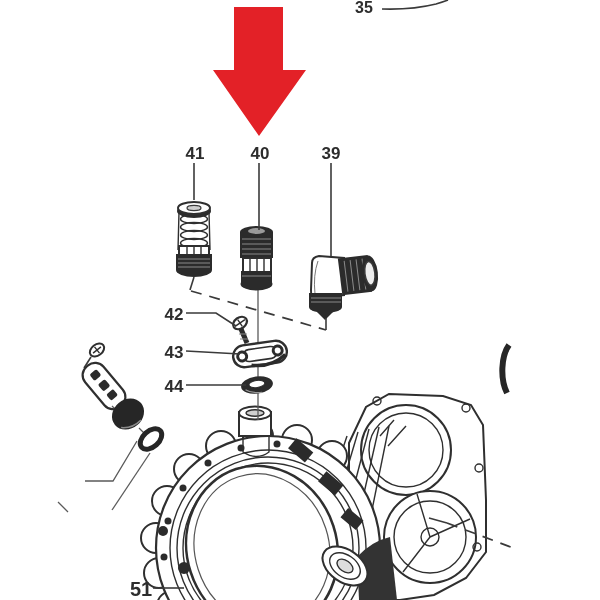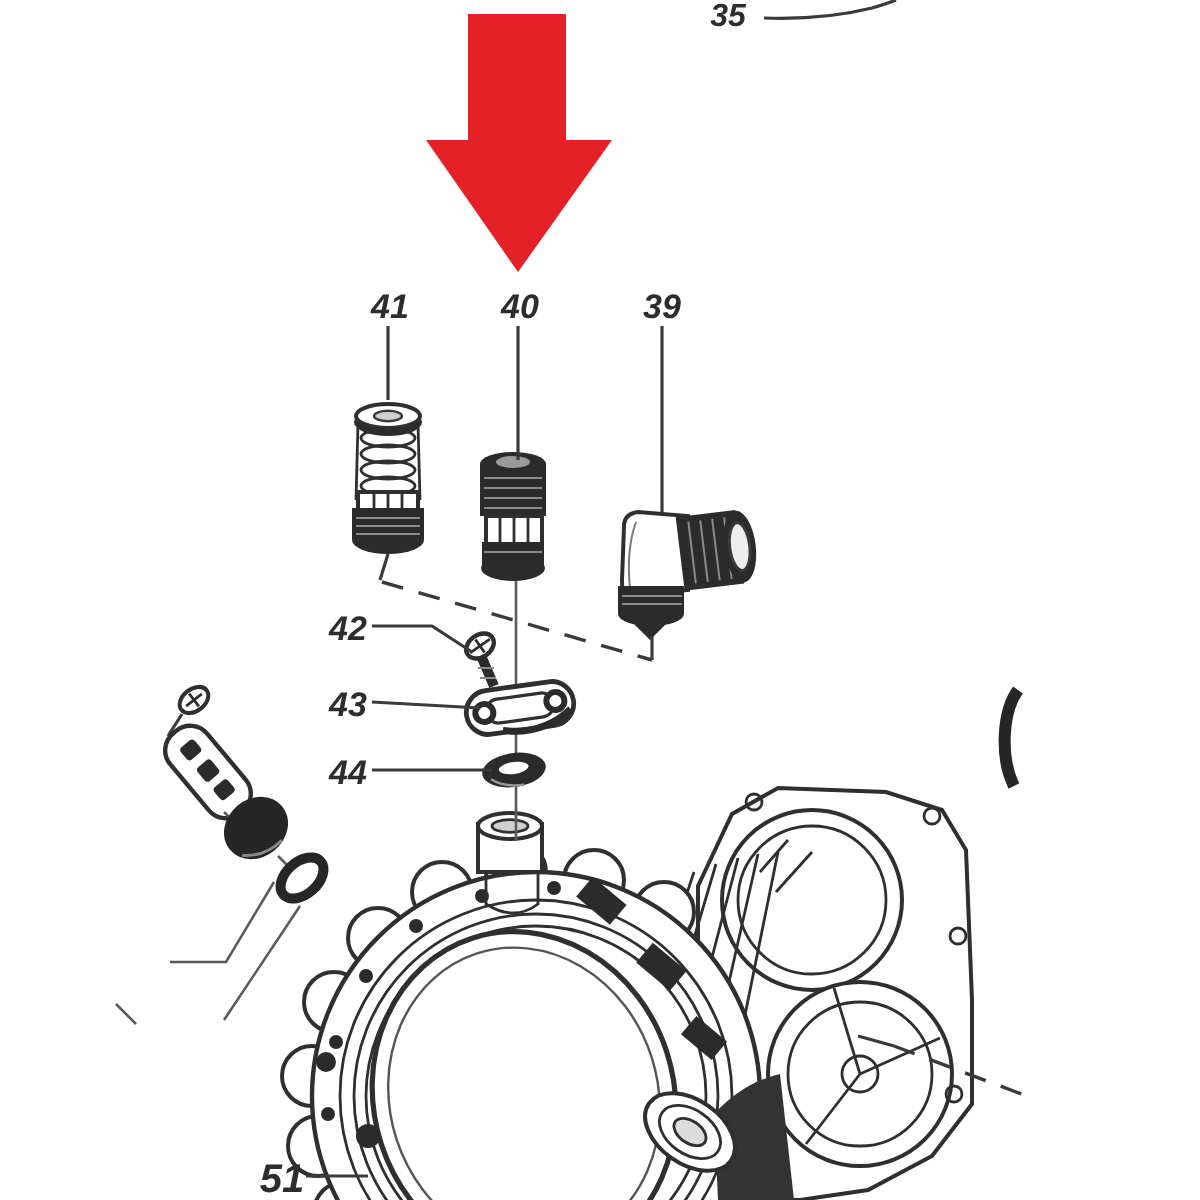--- a/index.html
+++ b/index.html
@@ -1,16 +1,16 @@
 <!DOCTYPE html>
 <html><head>
 <meta charset="utf-8">
 <style>
   html,body{margin:0;padding:0;width:600px;height:600px;background:#fff;overflow:hidden;}
-  .stage{position:relative;width:512px;height:600px;background:#fff;font-style:italic;}
+  .stage{position:relative;width:512px;height:600px;background:#fff;}
   svg{display:block;}
   text{font-family:"Liberation Sans",sans-serif;font-weight:bold;fill:#2d2d2d;}
   .lbl{font-size:17px;}
   .lbl-sm{font-size:16px;}
   .lbl-lg{font-size:20px;}
   .ln{stroke:#3a3a3a;stroke-width:1.6;fill:none;}
   .ln-thin{stroke:#5a5a5a;stroke-width:1.3;fill:none;}
   .dash{stroke:#3a3a3a;stroke-width:1.7;fill:none;stroke-dasharray:11 8;}
   .edge{stroke:#2f2f2f;stroke-width:2;fill:#fff;}
   .edge-thin{stroke:#2f2f2f;stroke-width:1.4;fill:none;}

